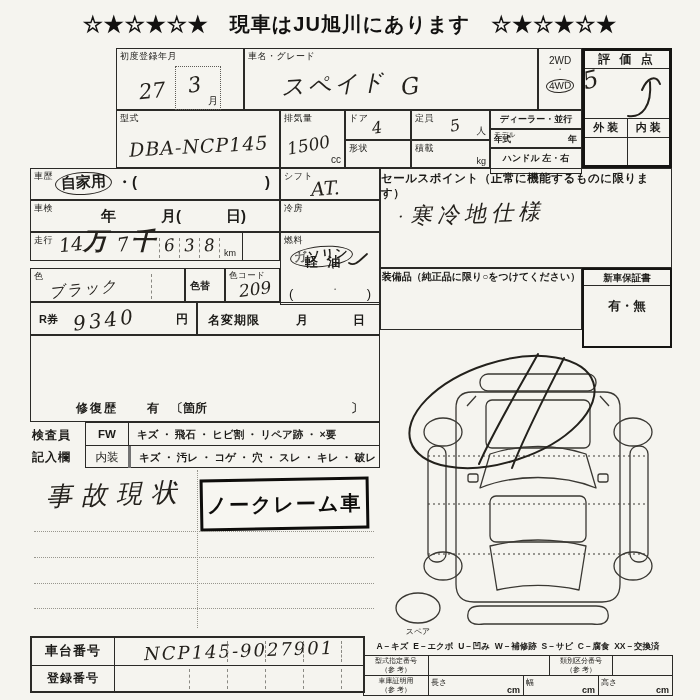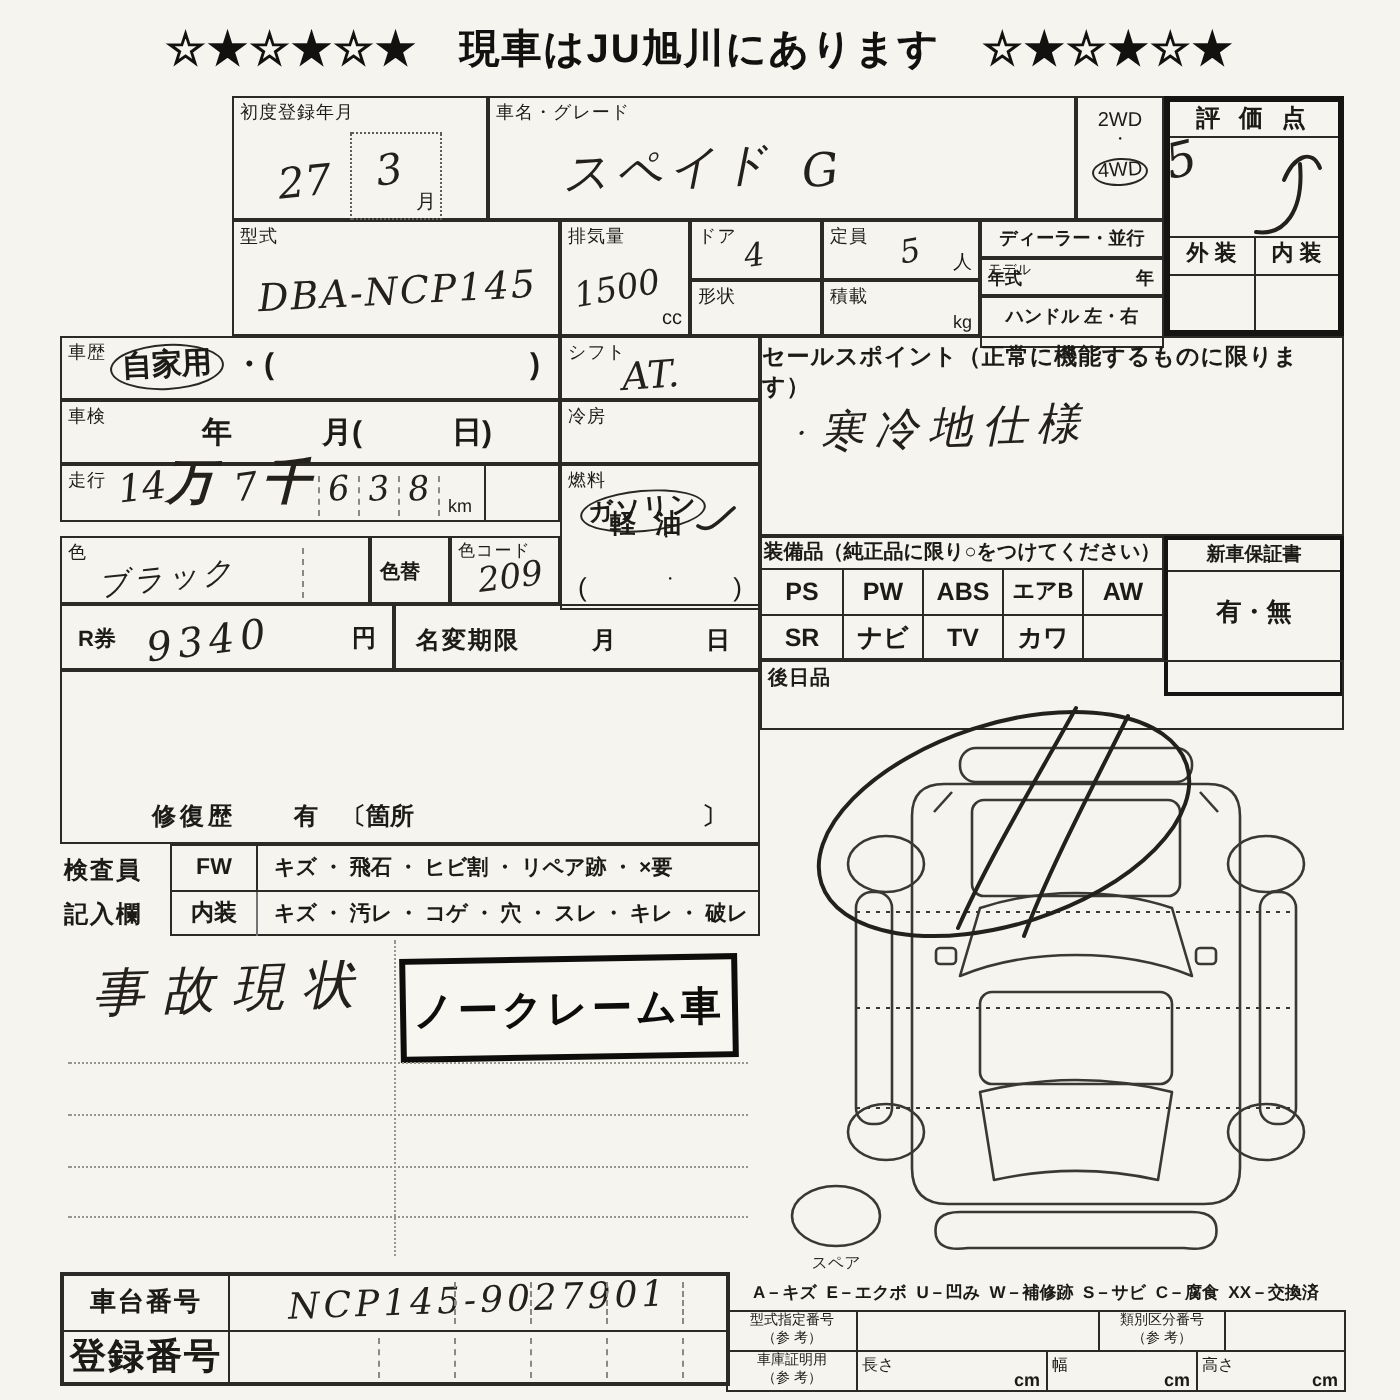--- a/index.html
+++ b/index.html
@@ -196,59 +196,44 @@
     <span class="abs" style="right:8px;top:8px;font-size:12px;font-weight:bold;">円</span>
   </div>
   <div class="c" style="left:197px;top:302px;width:183px;height:33px;">
     <span class="abs" style="left:10px;top:9px;font-size:12px;font-weight:bold;letter-spacing:1px;">名変期限</span>
     <span class="abs" style="left:98px;top:9px;font-size:12px;font-weight:bold;">月</span>
     <span class="abs" style="right:14px;top:9px;font-size:12px;font-weight:bold;">日</span>
   </div>
 
   <div class="c" style="left:380px;top:268px;width:202px;height:62px;">
     <div style="height:15px;text-align:center;font-size:10px;font-weight:bold;line-height:15px;">装備品（純正品に限り○をつけてください）</div>
-    <div class="grid5">
-      <div class="eqcell">PS</div>
-      <div class="eqcell">PW</div>
-      <div class="eqcell">ABS</div>
-      <div class="eqcell" style="font-size:11px;">エアB</div>
-      <div class="eqcell">AW</div>
-      <div class="eqcell">SR</div>
-      <div class="eqcell">ナビ</div>
-      <div class="eqcell">TV</div>
-      <div class="eqcell">カワ</div>
-      <div class="eqcell"></div>
-    </div>
   </div>
 
   <div class="c b3" style="left:582px;top:268px;width:90px;height:80px;border-width:2px;">
     <div style="height:15px;border-bottom:1px solid #2b2a27;text-align:center;font-size:9.5px;font-weight:bold;line-height:15px;">新車保証書</div>
     <div style="text-align:center;font-size:12.5px;font-weight:600;margin-top:12px;">有・無</div>
   </div>
 
-  <div class="c" style="left:380px;top:330px;width:292px;height:35px;">
-    <span class="lbl" style="font-size:10px;font-weight:bold;">後日品</span>
-  </div>
 
   <div class="c" style="left:30px;top:335px;width:350px;height:87px;">
     <span class="abs" style="left:45px;bottom:4px;font-size:12px;font-weight:bold;letter-spacing:2px;">修復歴</span>
     <span class="abs" style="left:116px;bottom:4px;font-size:12px;font-weight:bold;">有</span>
     <span class="abs" style="left:140px;bottom:4px;font-size:12px;font-weight:bold;">〔箇所</span>
     <span class="abs" style="left:320px;bottom:4px;font-size:12px;font-weight:bold;">〕</span>
   </div>
 
   <span class="abs" style="left:32px;top:427px;font-size:12px;font-weight:bold;letter-spacing:1px;">検査員</span>
   <span class="abs" style="left:32px;top:449px;font-size:12px;font-weight:bold;letter-spacing:1px;">記入欄</span>
   <div class="c" style="left:85px;top:422px;width:295px;height:46px;">
     <div style="display:flex;height:22px;border-bottom:1px solid #2b2a27;">
       <div style="width:42px;border-right:1px solid #2b2a27;text-align:center;font-size:11.5px;font-weight:bold;line-height:22px;">FW</div>
       <div style="flex:1;font-size:10.5px;font-weight:600;line-height:22px;padding-left:8px;">キズ ・ 飛石 ・ ヒビ割 ・ リペア跡 ・ ×要</div>
     </div>
     <div style="display:flex;height:22px;">
-      <div style="width:42px;border-right:1px solid #737373;text-align:center;font-size:11.5px;font-weight:bold;line-height:22px;">内装</div>
+      <div style="width:42px;border-right:3px solid #737373;text-align:center;font-size:11.5px;font-weight:normal;line-height:22px;">内装</div>
       <div style="flex:1;font-size:10.5px;font-weight:600;line-height:22px;padding-left:8px;">キズ ・ 汚レ ・ コゲ ・ 穴 ・ スレ ・ キレ ・ 破レ</div>
     </div>
   </div>
 
   <span class="abs hw" style="left:46px;top:477px;font-size:26px;letter-spacing:9px;transform:rotate(-2deg);">事故現状</span>
   <div class="stamp">ノークレーム車</div>
   <div class="dotline" style="left:34px;top:531px;width:340px;"></div>
   <div class="dotline" style="left:34px;top:557px;width:340px;"></div>
   <div class="dotline" style="left:34px;top:583px;width:340px;"></div>
   <div class="dotline" style="left:34px;top:608px;width:340px;"></div>
@@ -286,21 +271,21 @@
   <div class="c" style="left:30px;top:636px;width:335px;height:57px;border-width:2px;">
     <div style="display:flex;height:27px;border-bottom:1px solid #2b2a27;position:relative;">
       <div style="width:82px;border-right:1px solid #2b2a27;text-align:center;font-size:13px;font-weight:bold;line-height:26px;letter-spacing:1px;">車台番号</div>
       <span class="abs hw" style="left:112px;top:2px;font-size:18px;letter-spacing:2px;transform:rotate(-2deg);">NCP145-9027901</span>
       <div class="vdash" style="left:195px;top:3px;bottom:3px;"></div>
       <div class="vdash" style="left:233px;top:3px;bottom:3px;"></div>
       <div class="vdash" style="left:271px;top:3px;bottom:3px;"></div>
       <div class="vdash" style="left:309px;top:3px;bottom:3px;"></div>
     </div>
     <div style="display:flex;height:26px;position:relative;">
-      <div style="width:82px;border-right:1px solid #2b2a27;text-align:center;font-size:18px;font-weight:bold;line-height:25px;letter-spacing:1px;">登録番号</div>
+      <div style="width:82px;border-right:1px solid #2b2a27;text-align:center;font-size:12px;font-weight:bold;line-height:25px;letter-spacing:1px;">登録番号</div>
       <div class="vdash" style="left:157px;top:3px;bottom:3px;"></div>
       <div class="vdash" style="left:195px;top:3px;bottom:3px;"></div>
       <div class="vdash" style="left:233px;top:3px;bottom:3px;"></div>
       <div class="vdash" style="left:271px;top:3px;bottom:3px;"></div>
       <div class="vdash" style="left:309px;top:3px;bottom:3px;"></div>
     </div>
   </div>
 
   <div class="abs pre" style="left:363px;top:641px;width:310px;text-align:center;font-size:8.5px;font-weight:600;">A－キズ  E－エクボ  U－凹み  W－補修跡  S－サビ  C－腐食  XX－交換済</div>
   <div class="c" style="left:363px;top:655px;width:310px;height:41px;">

